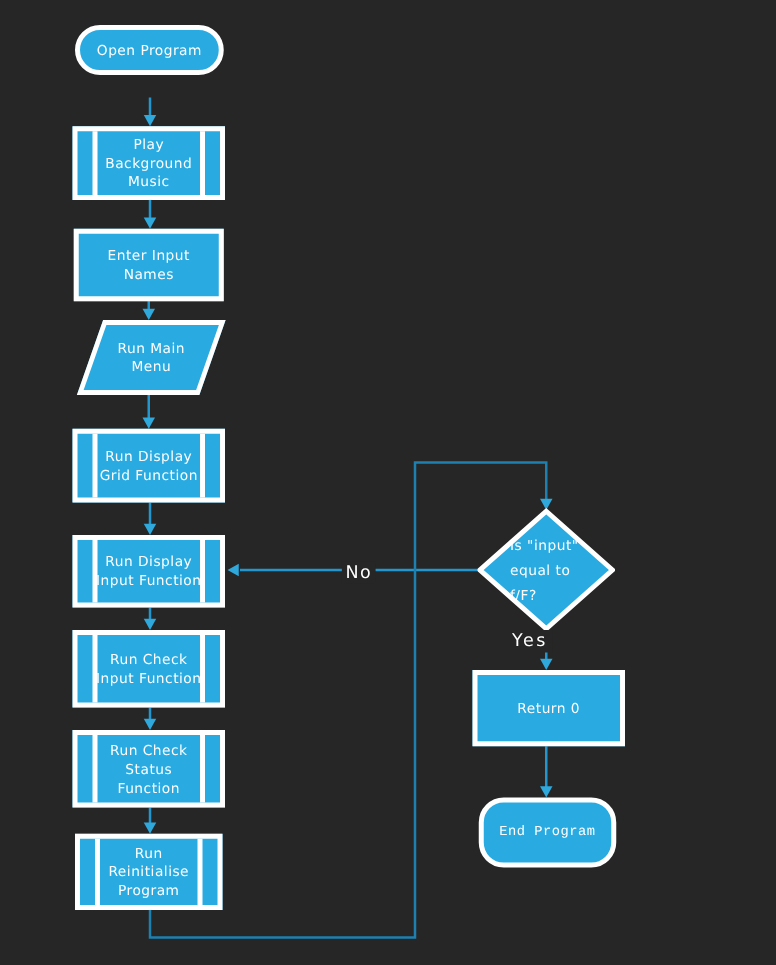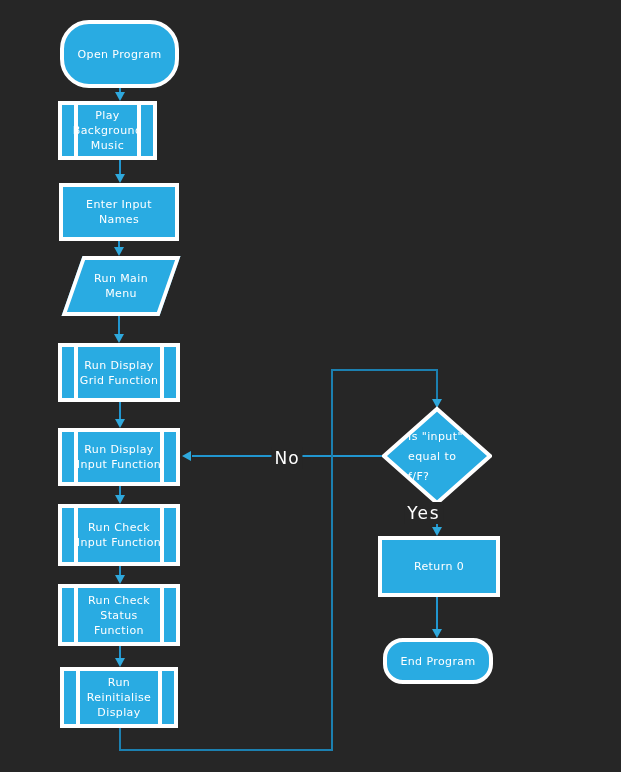--- a/index.html
+++ b/index.html
@@ -22,21 +22,21 @@
   .pp .lbl{position:relative;z-index:1;}
   .para{transform:skewX(-19.3deg);}
   .para .lbl{transform:skewX(19.3deg);}
   .diamond-svg{position:absolute;left:382px;top:406px;width:110px;height:100px;}
   .diamond-label{
     position:absolute;left:408px;top:427px;width:74px;height:60px;
     color:#fff;font-size:11px;line-height:20px;letter-spacing:0.4px;
     text-align:left;white-space:pre-line;
   }
   .edge-label{
-    position:absolute;background:#262626;color:#ffffff;font-size:17px;
+    position:absolute;background:#262626;color:#ffffff;font-size:14px;
     padding:1px 3px;transform:translate(-50%,-50%);
   }
   .lbl-no{left:287px;top:458px;letter-spacing:1px;}
   .lbl-yes{left:424px;top:513px;letter-spacing:2px;}
 </style>
 </head>
 <body>
 
 <div id="stage">
 
@@ -66,25 +66,25 @@
       <polygon points="115,495 125,495 120,504"></polygon>
       <polygon points="115,575 125,575 120,584"></polygon>
       <polygon points="115,658 125,658 120,667"></polygon>
       <polygon points="432,399 442,399 437,408"></polygon>
       <polygon points="191,451 191,461 182,456"></polygon>
       <polygon points="432,527 442,527 437,536"></polygon>
       <polygon points="432,629 442,629 437,638"></polygon>
     </g>
   </svg>
 
-  <div class="shape terminator" style="left:60px;top:20px;width:119px;height:68px;">
+  <div class="shape terminator" style="left:60px;top:20px;width:119px;height:40px;">
     <span class="lbl">Open Program</span>
   </div>
 
-  <div class="shape pp" style="left:58px;top:101px;width:99px;height:59px;">
+  <div class="shape pp" style="left:58px;top:101px;width:122px;height:59px;">
     <span class="bar bar-l"></span>
     <span class="bar bar-r"></span>
     <span class="lbl">Play
 Background
 Music</span>
   </div>
 
   <div class="shape" style="left:59px;top:183px;width:120px;height:58px;">
     <span class="lbl">Enter Input
 Names</span>
@@ -122,34 +122,34 @@
     <span class="lbl">Run Check
 Status
 Function</span>
   </div>
 
   <div class="shape pp" style="left:60px;top:667px;width:118px;height:61px;">
     <span class="bar bar-l"></span>
     <span class="bar bar-r"></span>
     <span class="lbl">Run
 Reinitialise
-Display</span>
+Program</span>
   </div>
 
   <svg class="diamond-svg" viewBox="0 0 110 100">
     <polygon points="55,3 108,50 55,97 2,50" fill="#29ABE2" stroke="#ffffff" stroke-width="4"></polygon>
   </svg>
   <div class="diamond-label">Is "input"
 equal to
 f/F?</div>
 
   <div class="shape" style="left:378px;top:536px;width:122px;height:61px;">
     <span class="lbl">Return 0</span>
   </div>
 
-  <div class="shape terminator-sm" style="left:383px;top:638px;width:110px;height:46px;">
+  <div class="shape terminator-sm" style="left:383px;top:638px;width:110px;height:56px;font-family:Liberation Mono, monospace;">
     <span class="lbl">End Program</span>
   </div>
 
   <span class="edge-label lbl-no">No</span>
   <span class="edge-label lbl-yes">Yes</span>
 
 </div>
 
 </body></html>

